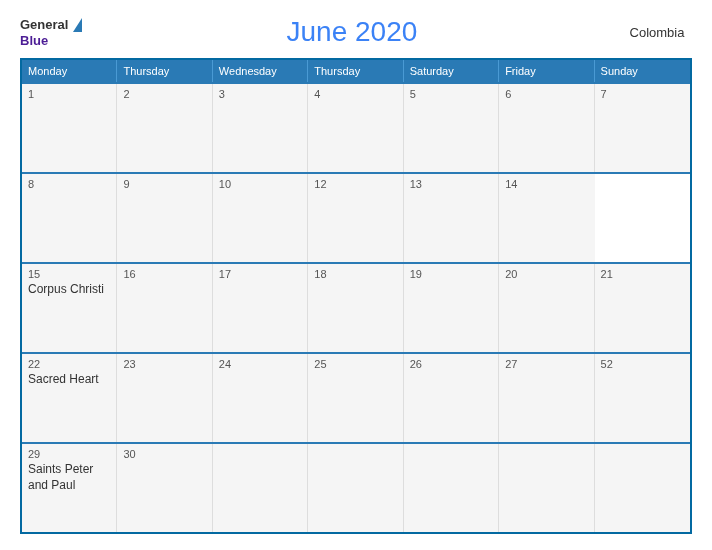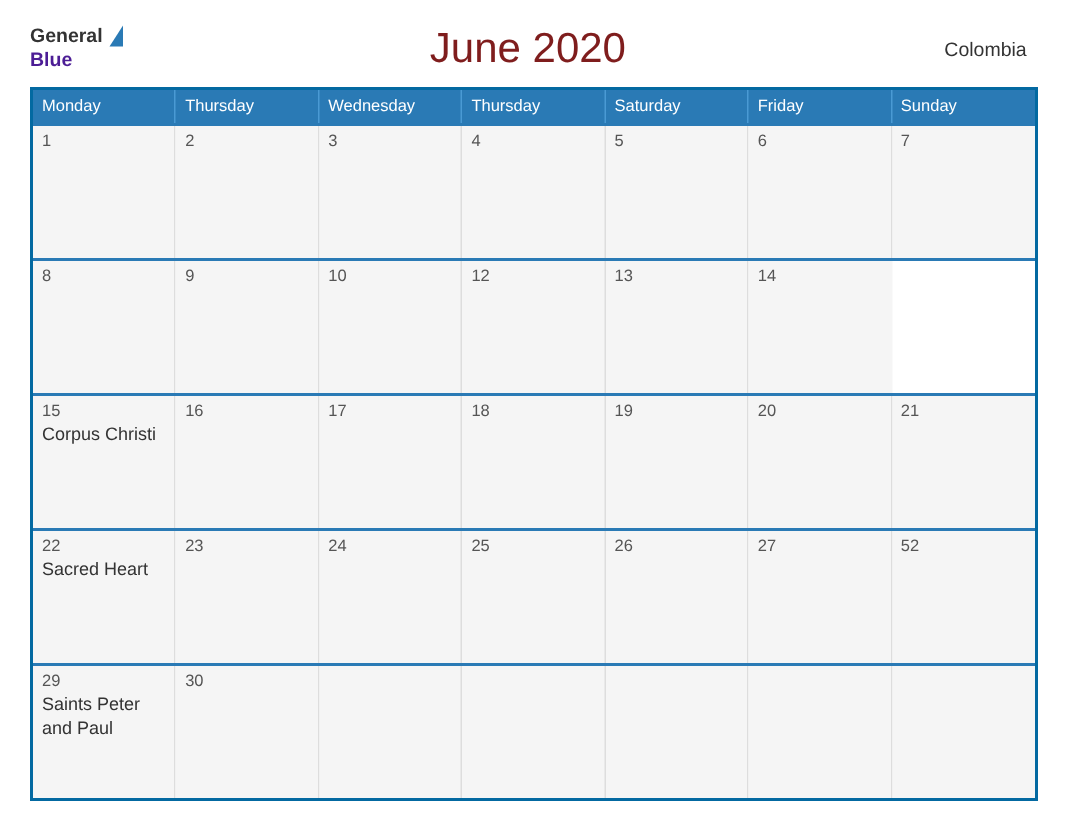--- a/index.html
+++ b/index.html
@@ -35,21 +35,21 @@
       color: #333;
     }
     .logo-blue {
       font-size: 13px;
       font-weight: bold;
       color: #4c1d95;
     }
     .title {
       font-size: 28px;
       font-weight: normal;
-      color: #7f1d1d;
+      color: #3b82f6;
       text-align: center;
       flex: 1;
     }
     .country {
       font-size: 13px;
       color: #333;
       text-align: center;
       min-width: 70px;
     }
     

